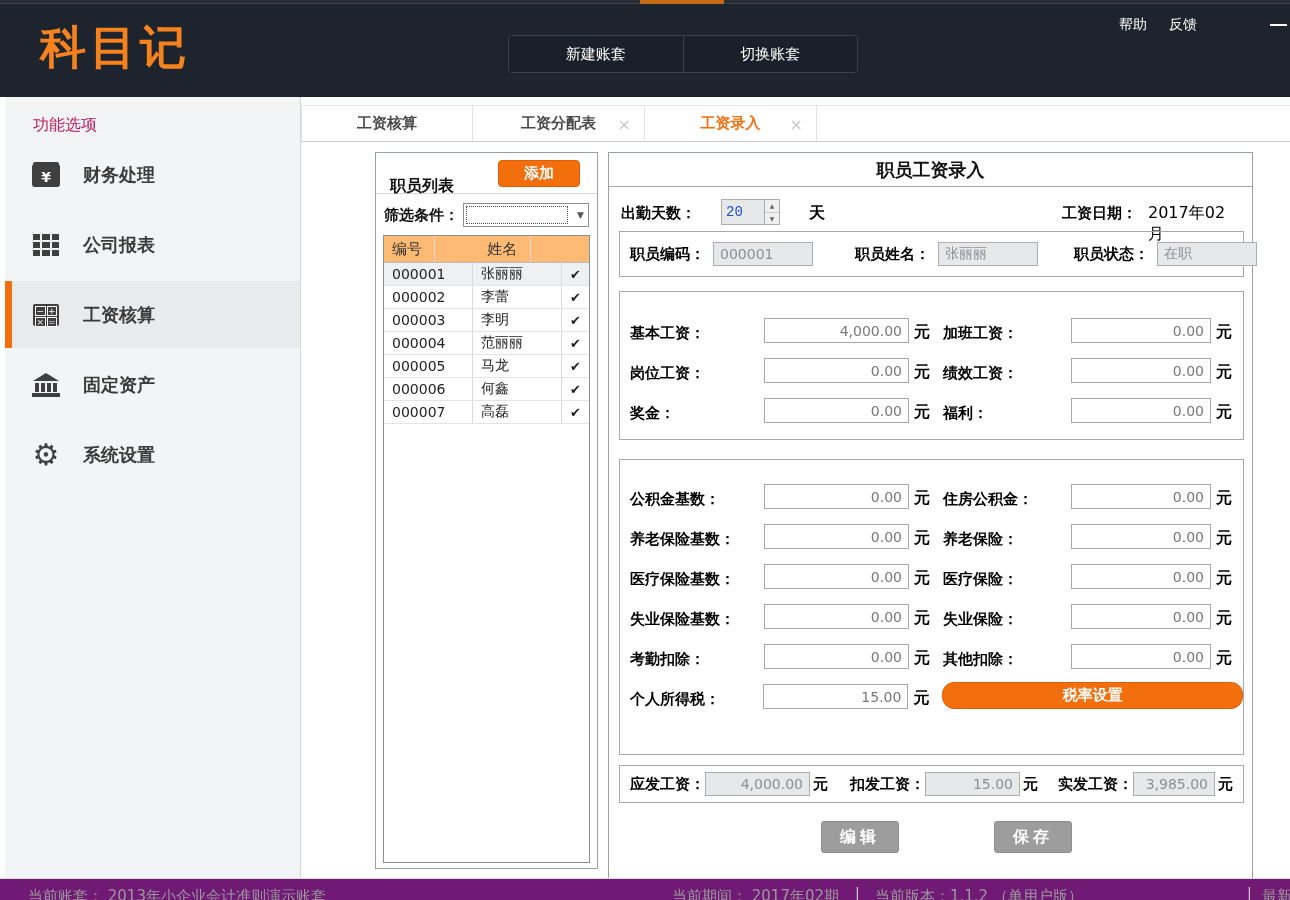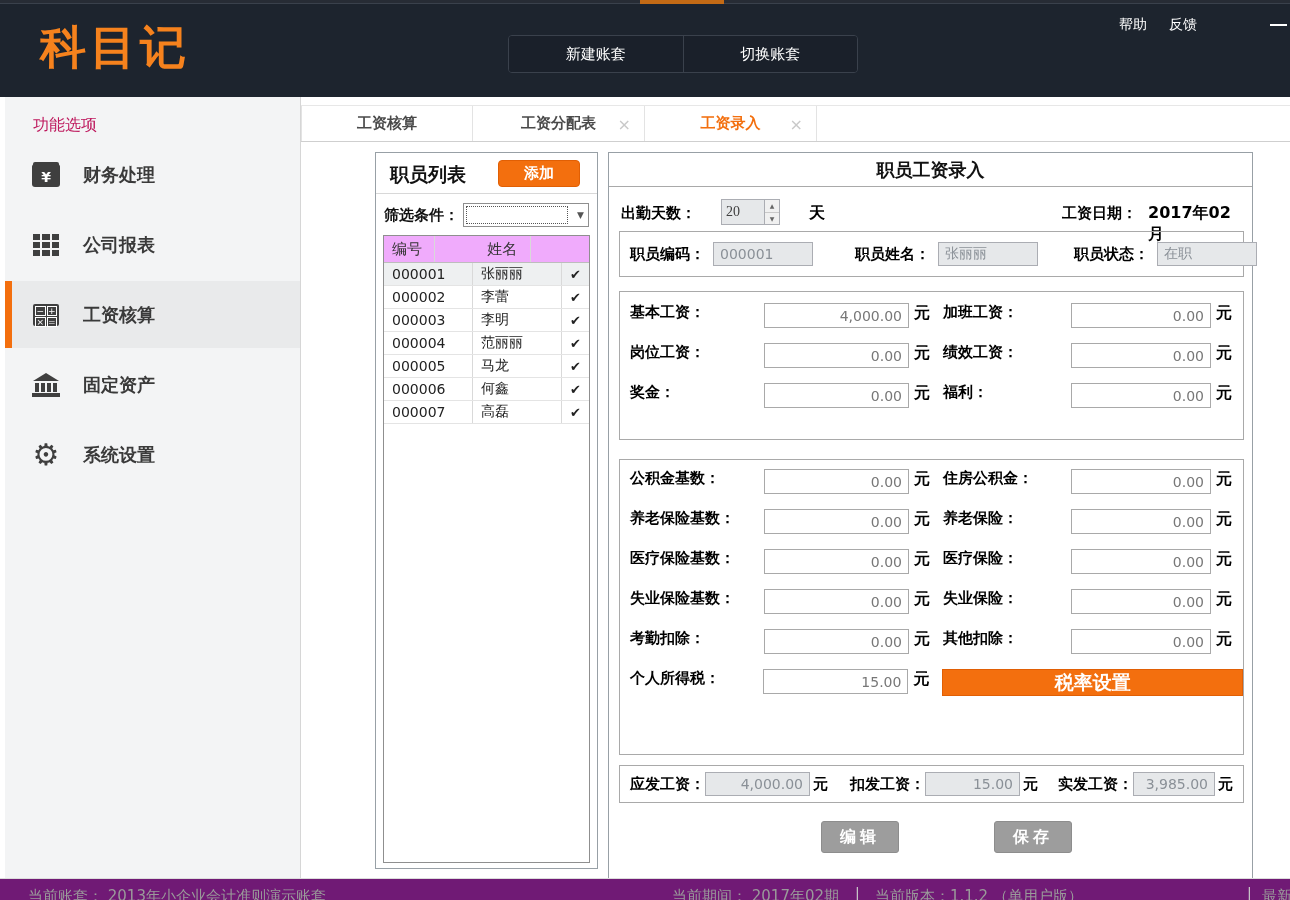--- a/index.html
+++ b/index.html
@@ -42,66 +42,66 @@
   
   .tabbar { position:absolute; left:301px; top:105px; width:989px; height:37px; border-top:1px solid #e7e7e7; border-bottom:1px solid #cfcfcf; display:flex; background:#fff; }
   .tab { width:172px; position:relative; display:flex; align-items:center; justify-content:center; font-size:15px; font-weight:bold; color:#4a4a4a; border-right:1px solid #e3e3e3; cursor:pointer; background:#fff; }
   .tab:first-child { border-left:1px solid #e3e3e3; }
   .tab.active { color:#f36f0e; }
   .tab-close { position:absolute; right:13px; top:50%; transform:translateY(-50%); color:#c9c9c9; font-size:16px; font-weight:normal; cursor:pointer; }
 
   
   .emp-panel { position:absolute; left:375px; top:152px; width:223px; height:717px; border:1px solid #98a0a6; background:#fff; }
   .ep-header { position:relative; height:41px; border-bottom:1px solid #d8d8d8; }
-  .ep-title { position:absolute; left:14px; top:9px; font-size:19px; font-weight:bold; color:#111; }
+  .ep-title { position:absolute; left:14px; top:23px; font-size:16px; font-weight:bold; color:#111; }
   .add-btn { position:absolute; right:17px; top:7px; width:82px; height:27px; background:#f36f0e; border:1px solid #e15f04; border-radius:4px; color:#fff; font-size:15px; font-weight:bold; font-family:inherit; cursor:pointer; }
   .filter-row { position:absolute; left:0; top:48px; width:100%; height:28px; display:flex; align-items:center; padding:0 8px; }
   .filter-label { font-size:15px; font-weight:bold; color:#111; white-space:nowrap; }
   .filter-dd { position:relative; flex:1; height:24px; border:1px solid #8f8f8f; margin-left:4px; background:#fff; cursor:pointer; }
   .filter-dd .focus-rect { position:absolute; left:2px; top:2px; right:20px; bottom:2px; border:1px dotted #555; }
   .filter-dd .dd-arrow { position:absolute; right:4px; top:50%; transform:translateY(-50%); font-size:9px; color:#555; }
   .emp-table { position:absolute; left:7px; top:82px; width:207px; height:628px; border:1px solid #8f8f8f; overflow:hidden; }
-  .et-header { display:flex; height:27px; border-bottom:1px solid #bdbdbd; align-items:center; background:#f0abfc;gap:44px; }
+  .et-header { display:flex; height:27px; border-bottom:1px solid #bdbdbd; align-items:center; background:#fdba74;gap:44px; }
   .et-header .c1, .et-header .c2 { font-size:15px; color:#333; padding-left:8px; }
   .c1 { width:89px; border-right:1px solid #d9d9d9; height:100%; display:flex; align-items:center; }
   .c2 { width:89px; border-right:1px solid #d9d9d9; height:100%; display:flex; align-items:center; }
   .c3 { width:27px; height:100%; display:flex; align-items:center; justify-content:center; }
   .et-row { display:flex; height:23px; border-bottom:1px solid #e4e4e4; align-items:center; font-size:14px; color:#222; cursor:pointer; background:#fff; }
   .et-row.selected { background:#eef0f1; }
   .et-row .c1, .et-row .c2 { padding-left:8px; }
   .check-mark { font-size:13px; color:#222; font-weight:bold; }
 
   
   .form-panel { position:absolute; left:608px; top:152px; width:645px; height:899px; border:1px solid #98a0a6; background:#fff; }
   .fp-title { height:34px; line-height:34px; text-align:center; font-size:18px; font-weight:bold; color:#111; border-bottom:1px solid #a9a9a9; }
   .att-row { position:absolute; left:12px; top:46px; right:12px; height:28px; }
   .att-label { position:absolute; left:0; top:5px; font-size:15px; font-weight:bold; }
   .spin-box { position:absolute; left:100px; top:0; display:flex; height:26px; }
-  .spin-input { width:44px; height:26px; background:#e6e8ea; border:1px solid #abadb3; color:#404040; font-size:14px; padding:0 4px; font-family:Liberation Serif, serif; }
+  .spin-input { width:44px; height:26px; background:#e6e8ea; border:1px solid #abadb3; color:#1d4ed8; font-size:14px; padding:0 4px; font-family:Liberation Mono, monospace; }
   .spin-btns { display:flex; flex-direction:column; width:15px; border:1px solid #abadb3; border-left:none; }
   .spin-btns span { flex:1; display:flex; align-items:center; justify-content:center; font-size:6px; color:#666; background:#f0f0f0; cursor:pointer; }
   .spin-btns span:first-child { border-bottom:1px solid #c9c9c9; }
   .att-unit { position:absolute; left:188px; top:4px; font-size:16px; font-weight:bold; }
   .date-label { position:absolute; left:441px; top:5px; font-size:15px; font-weight:bold; }
-  .date-value { position:absolute; left:527px; top:4px; font-size:16px; font-weight:bold; }
+  .date-value { position:absolute; left:527px; top:4px; font-size:16px; font-weight:normal; }
   .info-box { position:absolute; left:10px; top:78px; width:625px; height:46px; border:1px solid #a9a9a9; display:flex; align-items:center; padding-left:10px; }
   .info-label { font-size:15px; font-weight:bold; white-space:nowrap; }
   .dis-input { height:24px; background:#e6e8ea; border:1px solid #abadb3; color:#8a9097; font-size:14px; padding:0 6px; font-family:inherit; }
   .info-box .dis-input { width:100px; margin-left:8px; }
   .info-gap1 { margin-left:42px; } .info-gap2 { margin-left:36px; }
   .group-box { position:absolute; left:10px; width:625px; border:1px solid #a9a9a9; background:#fff; }
   .earn-box { top:138px; height:149px; padding-top:11px; }
   .ded-box { top:306px; height:296px; padding-top:9px; }
-  .frow { display:flex; align-items:flex-start; height:40px; padding-left:10px; }
+  .frow { display:flex; align-items:flex-end; height:40px; padding-left:10px; }
   .f-label1 { width:134px; font-size:15px; font-weight:bold; white-space:nowrap; }
   .f-input { width:145px; height:25px; border:1px solid #a9a9a9; background:#fff; color:#777; font-size:14px; text-align:right; padding:0 6px; font-family:inherit; }
   .f-yuan { width:30px; font-size:16px; font-weight:bold; padding-left:5px; }
   .f-label2 { width:128px; font-size:15px; font-weight:bold; margin-left:4px; white-space:nowrap; }
   .f-input2 { width:140px; height:25px; border:1px solid #a9a9a9; background:#fff; color:#777; font-size:14px; text-align:right; padding:0 6px; font-family:inherit; }
-  .tax-btn { width:302px; height:27px; margin-left:4px; background:#f36f0e; border:1px solid #e15f04; border-radius:0; color:#fff; font-size:19px; font-weight:bold; font-family:inherit; cursor:pointer; }
+  .tax-btn { width:302px; height:27px; margin-left:4px; background:#f36f0e; border:1px solid #e15f04; border-radius:12px; color:#fff; font-size:15px; font-weight:bold; font-family:inherit; cursor:pointer; }
   .summary-box { position:absolute; left:10px; top:612px; width:625px; height:38px; border:1px solid #a9a9a9; display:flex; align-items:center; padding-left:10px; }
   .sum-label { font-size:15px; font-weight:bold; white-space:nowrap; }
   .sum-input { height:24px; background:#e6e8ea; border:1px solid #abadb3; color:#8a9097; font-size:14px; text-align:right; padding:0 6px; font-family:inherit; }
   .sum-yuan { font-size:15px; font-weight:bold; padding-left:3px; }
   .g1 { width:105px; } .g2 { width:95px; } .g3 { width:82px; }
   .sp1 { margin-left:22px; } .sp2 { margin-left:20px; }
   .action-btn { position:absolute; top:668px; width:78px; height:32px; background:#9d9d9d; border:1px solid #8d8d8d; border-radius:3px; color:#fff; font-size:16px; font-weight:bold; letter-spacing:4px; font-family:inherit; cursor:pointer; }
   .edit-btn { left:212px; }
   .save-btn { left:385px; }
 

